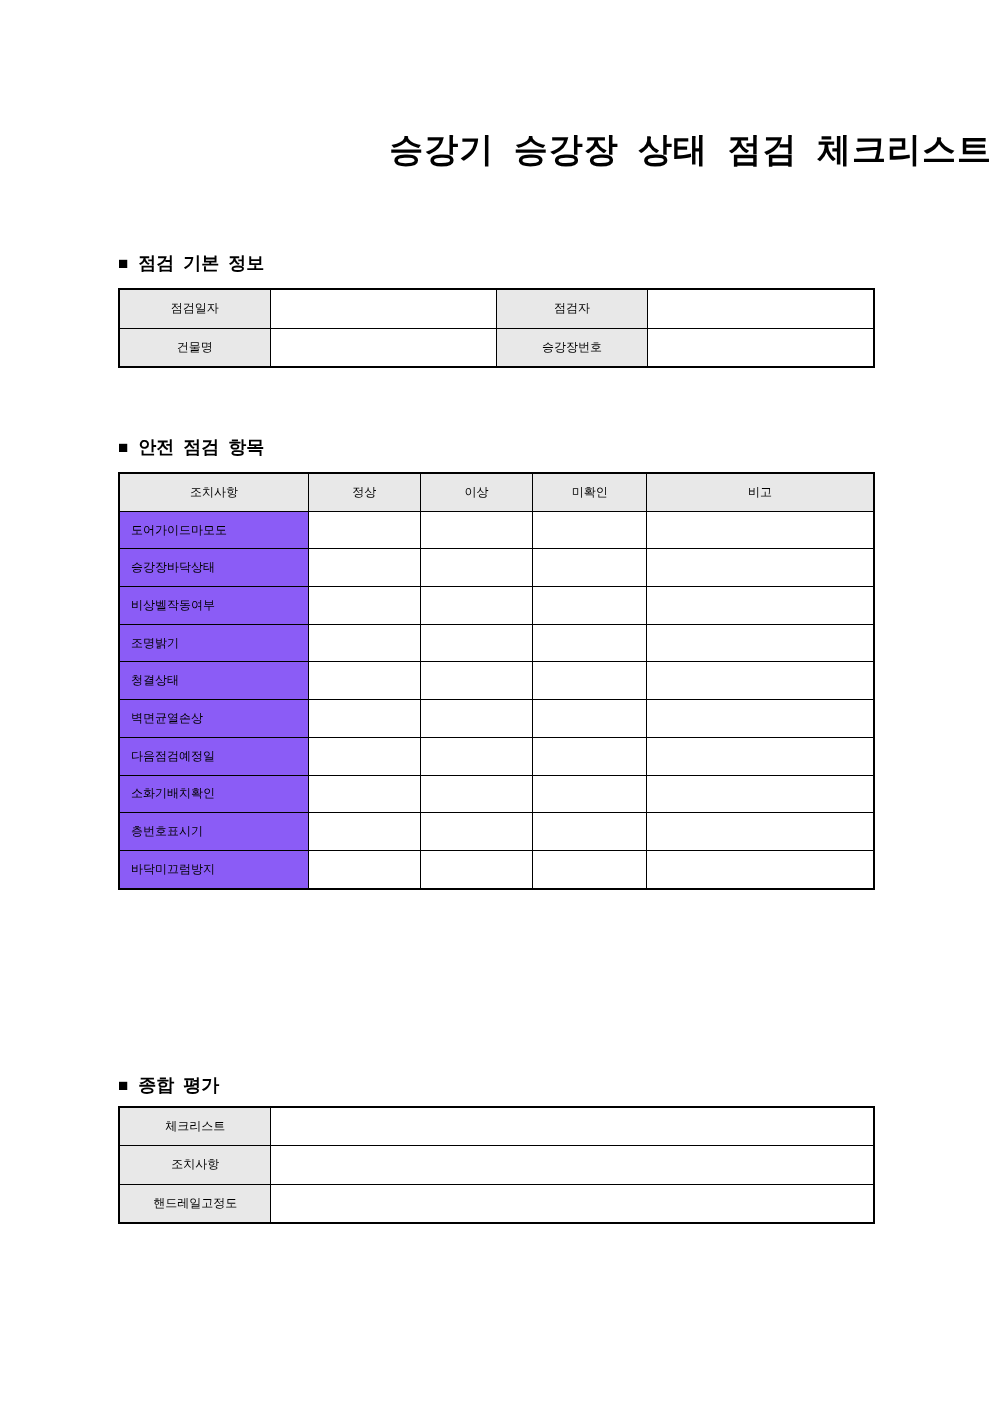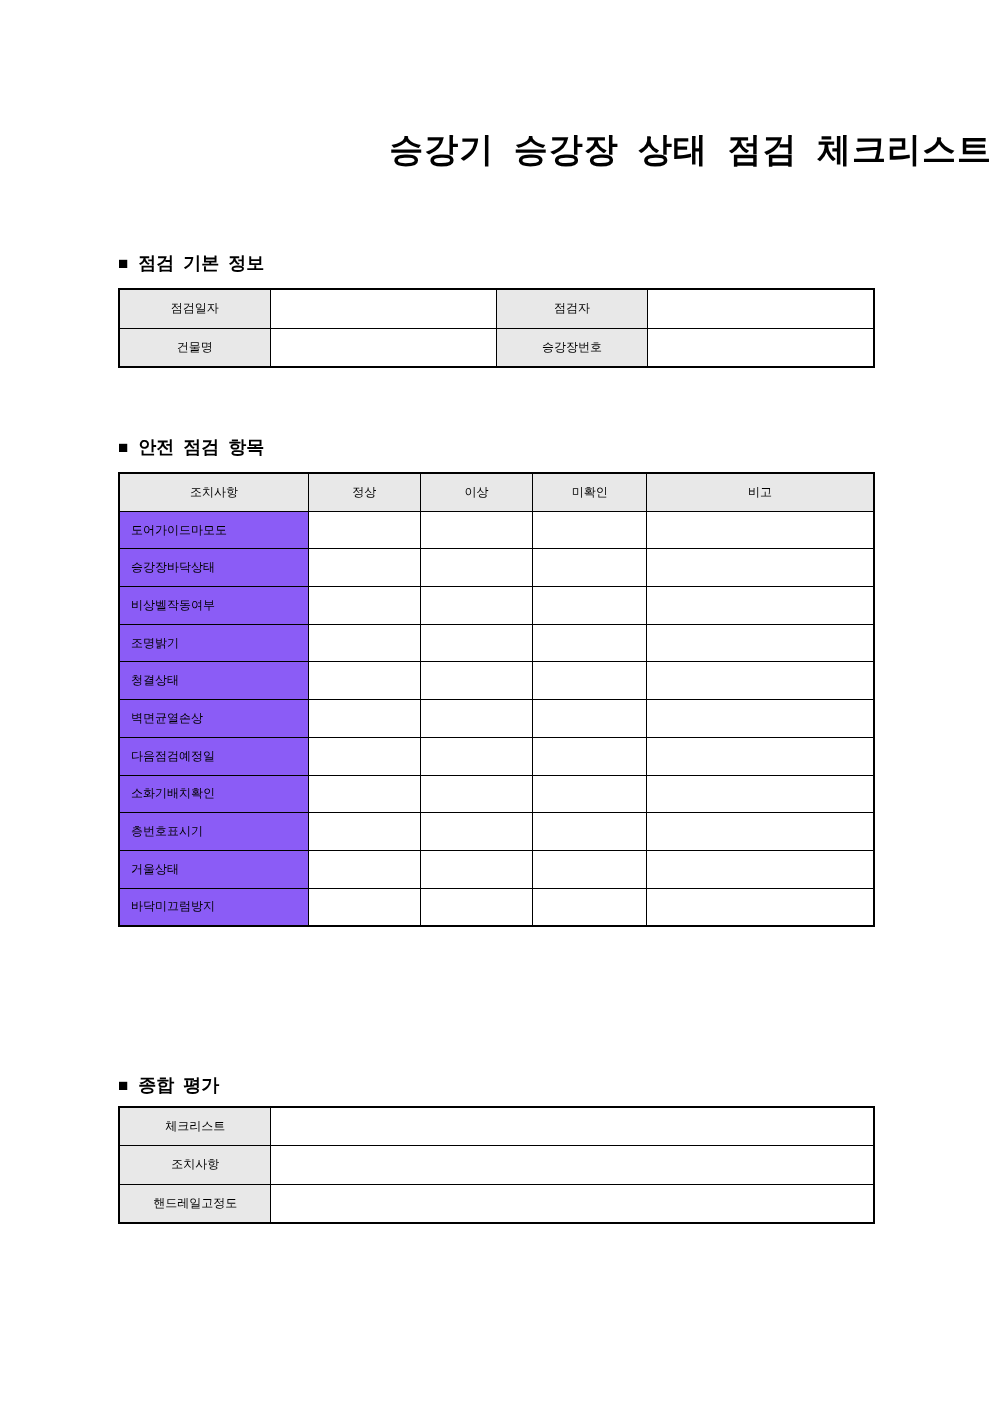--- a/index.html
+++ b/index.html
@@ -163,27 +163,20 @@
         <td class="val"></td>
       </tr>
       <tr>
         <td class="item">층번호표시기</td>
         <td class="val"></td>
         <td class="val"></td>
         <td class="val"></td>
         <td class="val"></td>
       </tr>
       <tr>
-        <td class="item">거울상태</td>
-        <td class="val"></td>
-        <td class="val"></td>
-        <td class="val"></td>
-        <td class="val"></td>
-      </tr>
-      <tr>
         <td class="item">바닥미끄럼방지</td>
         <td class="val"></td>
         <td class="val"></td>
         <td class="val"></td>
         <td class="val"></td>
       </tr>
     </tbody>
   </table>
 
   <div class="section-header" style="top:1074px">

